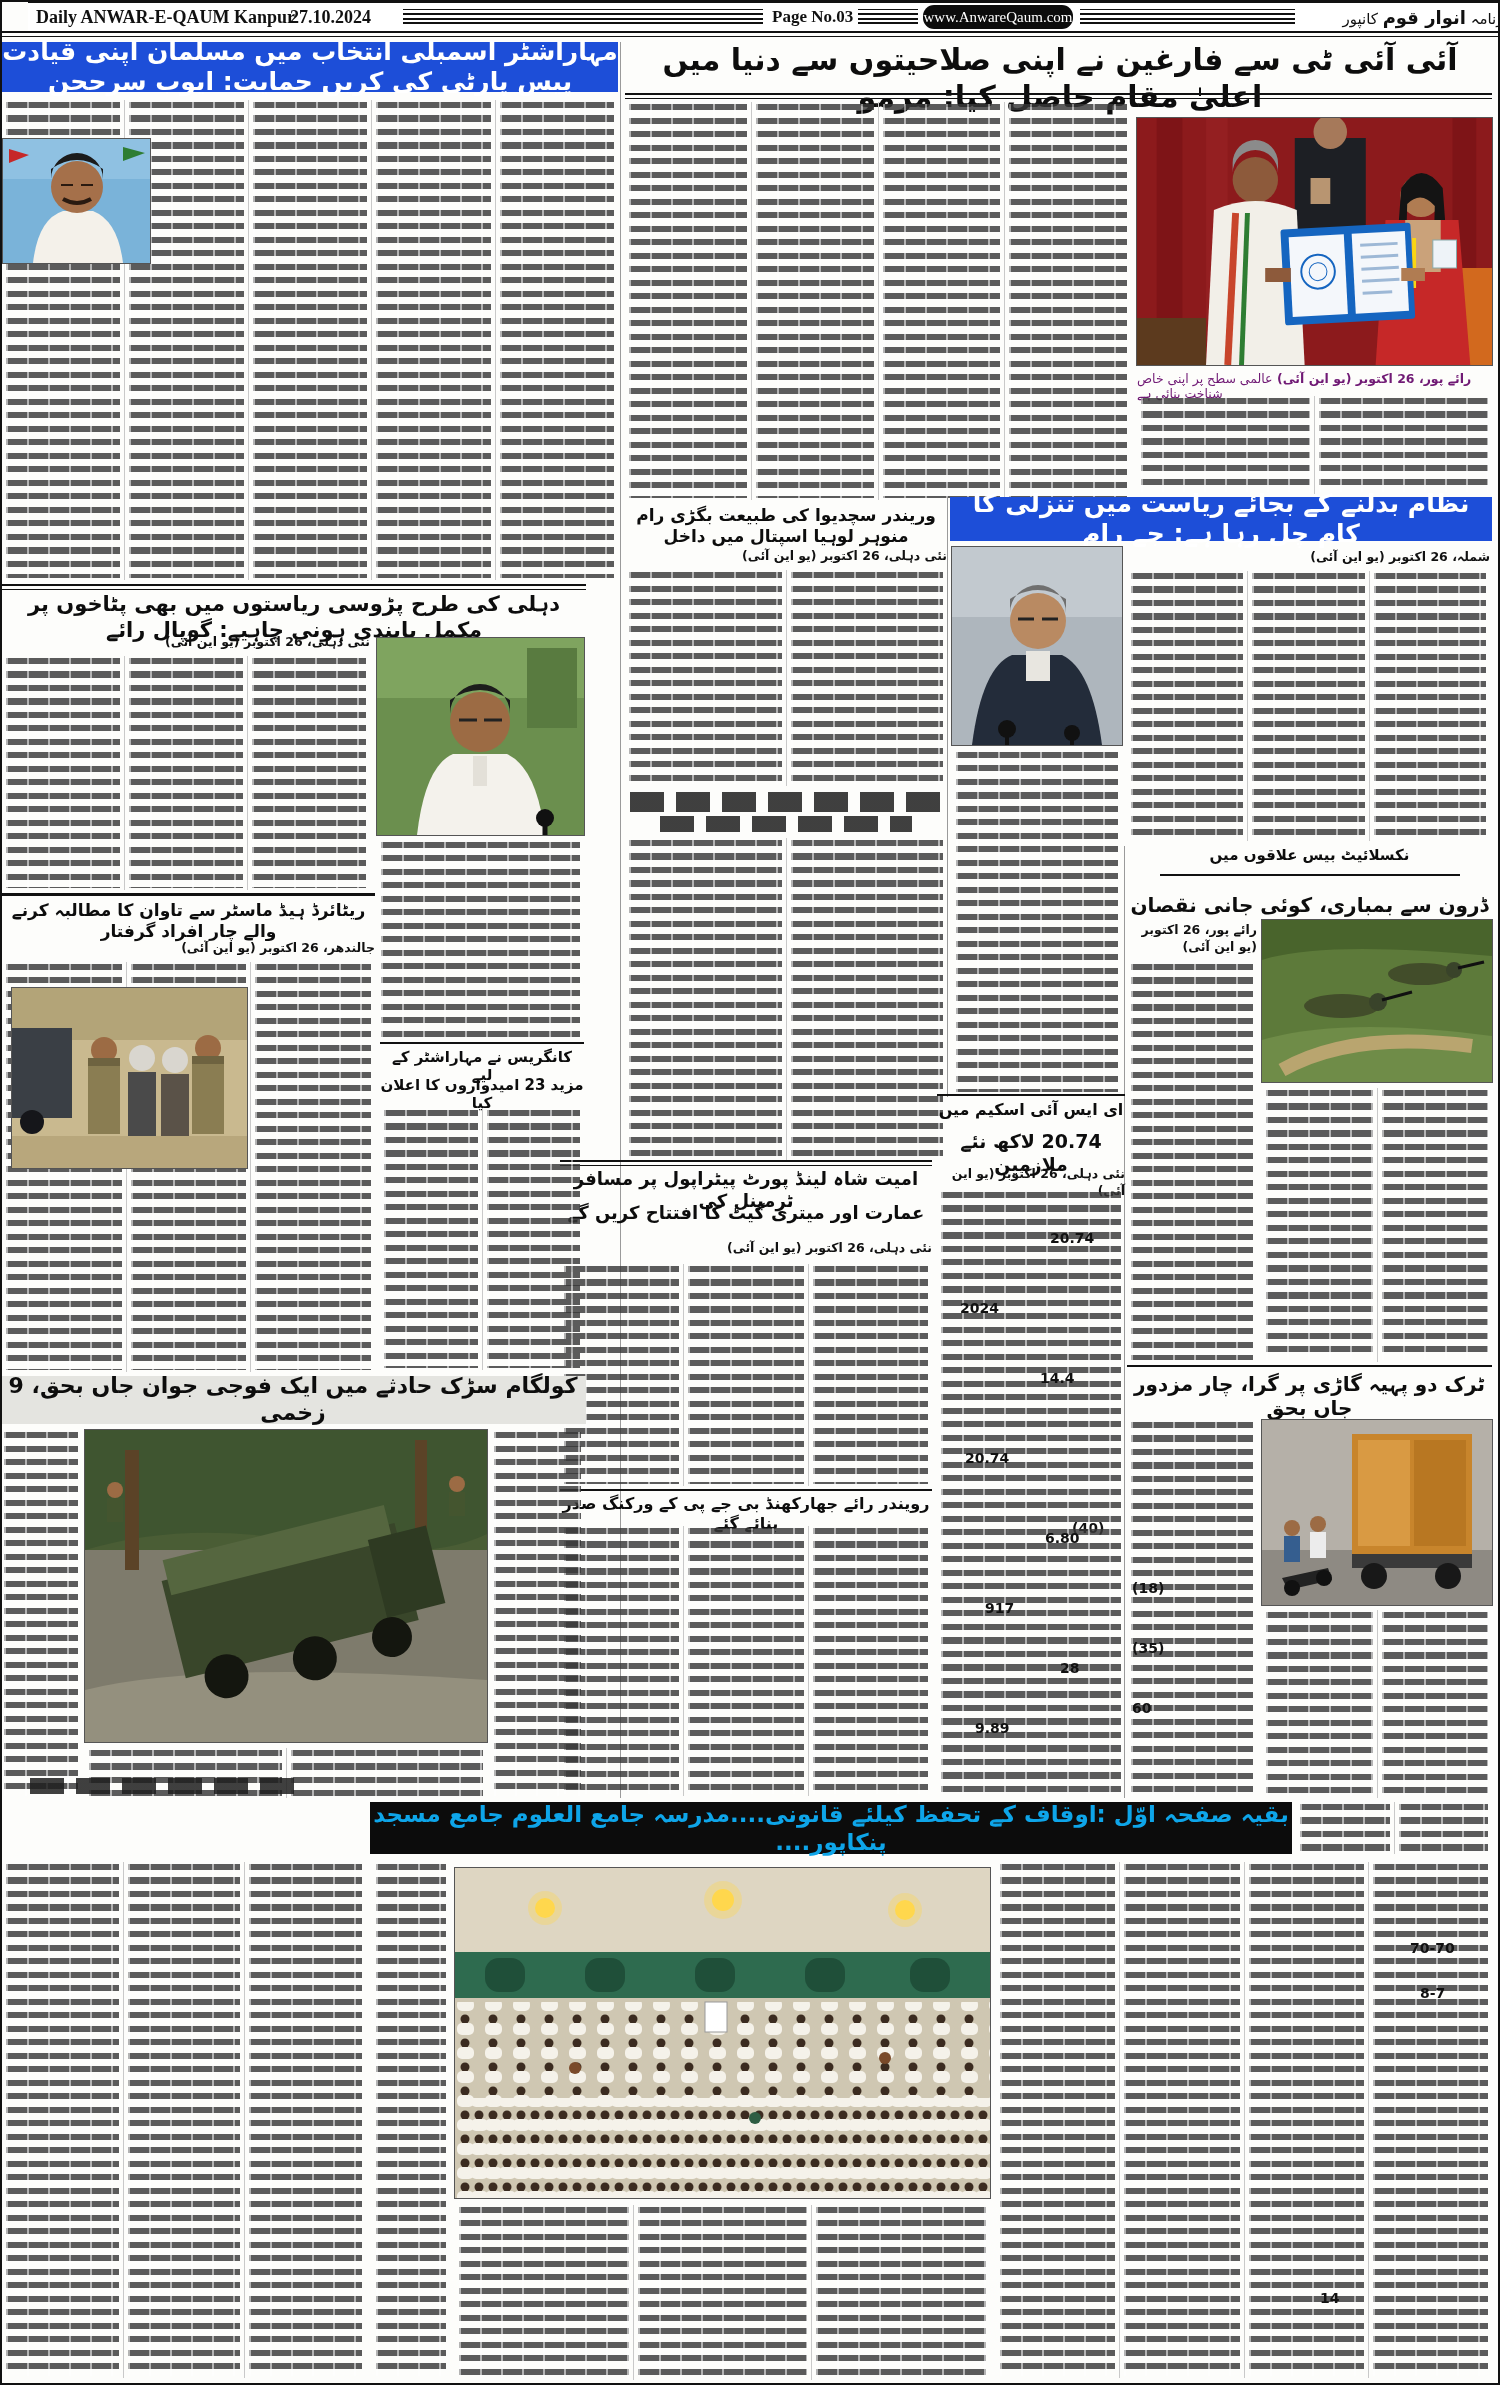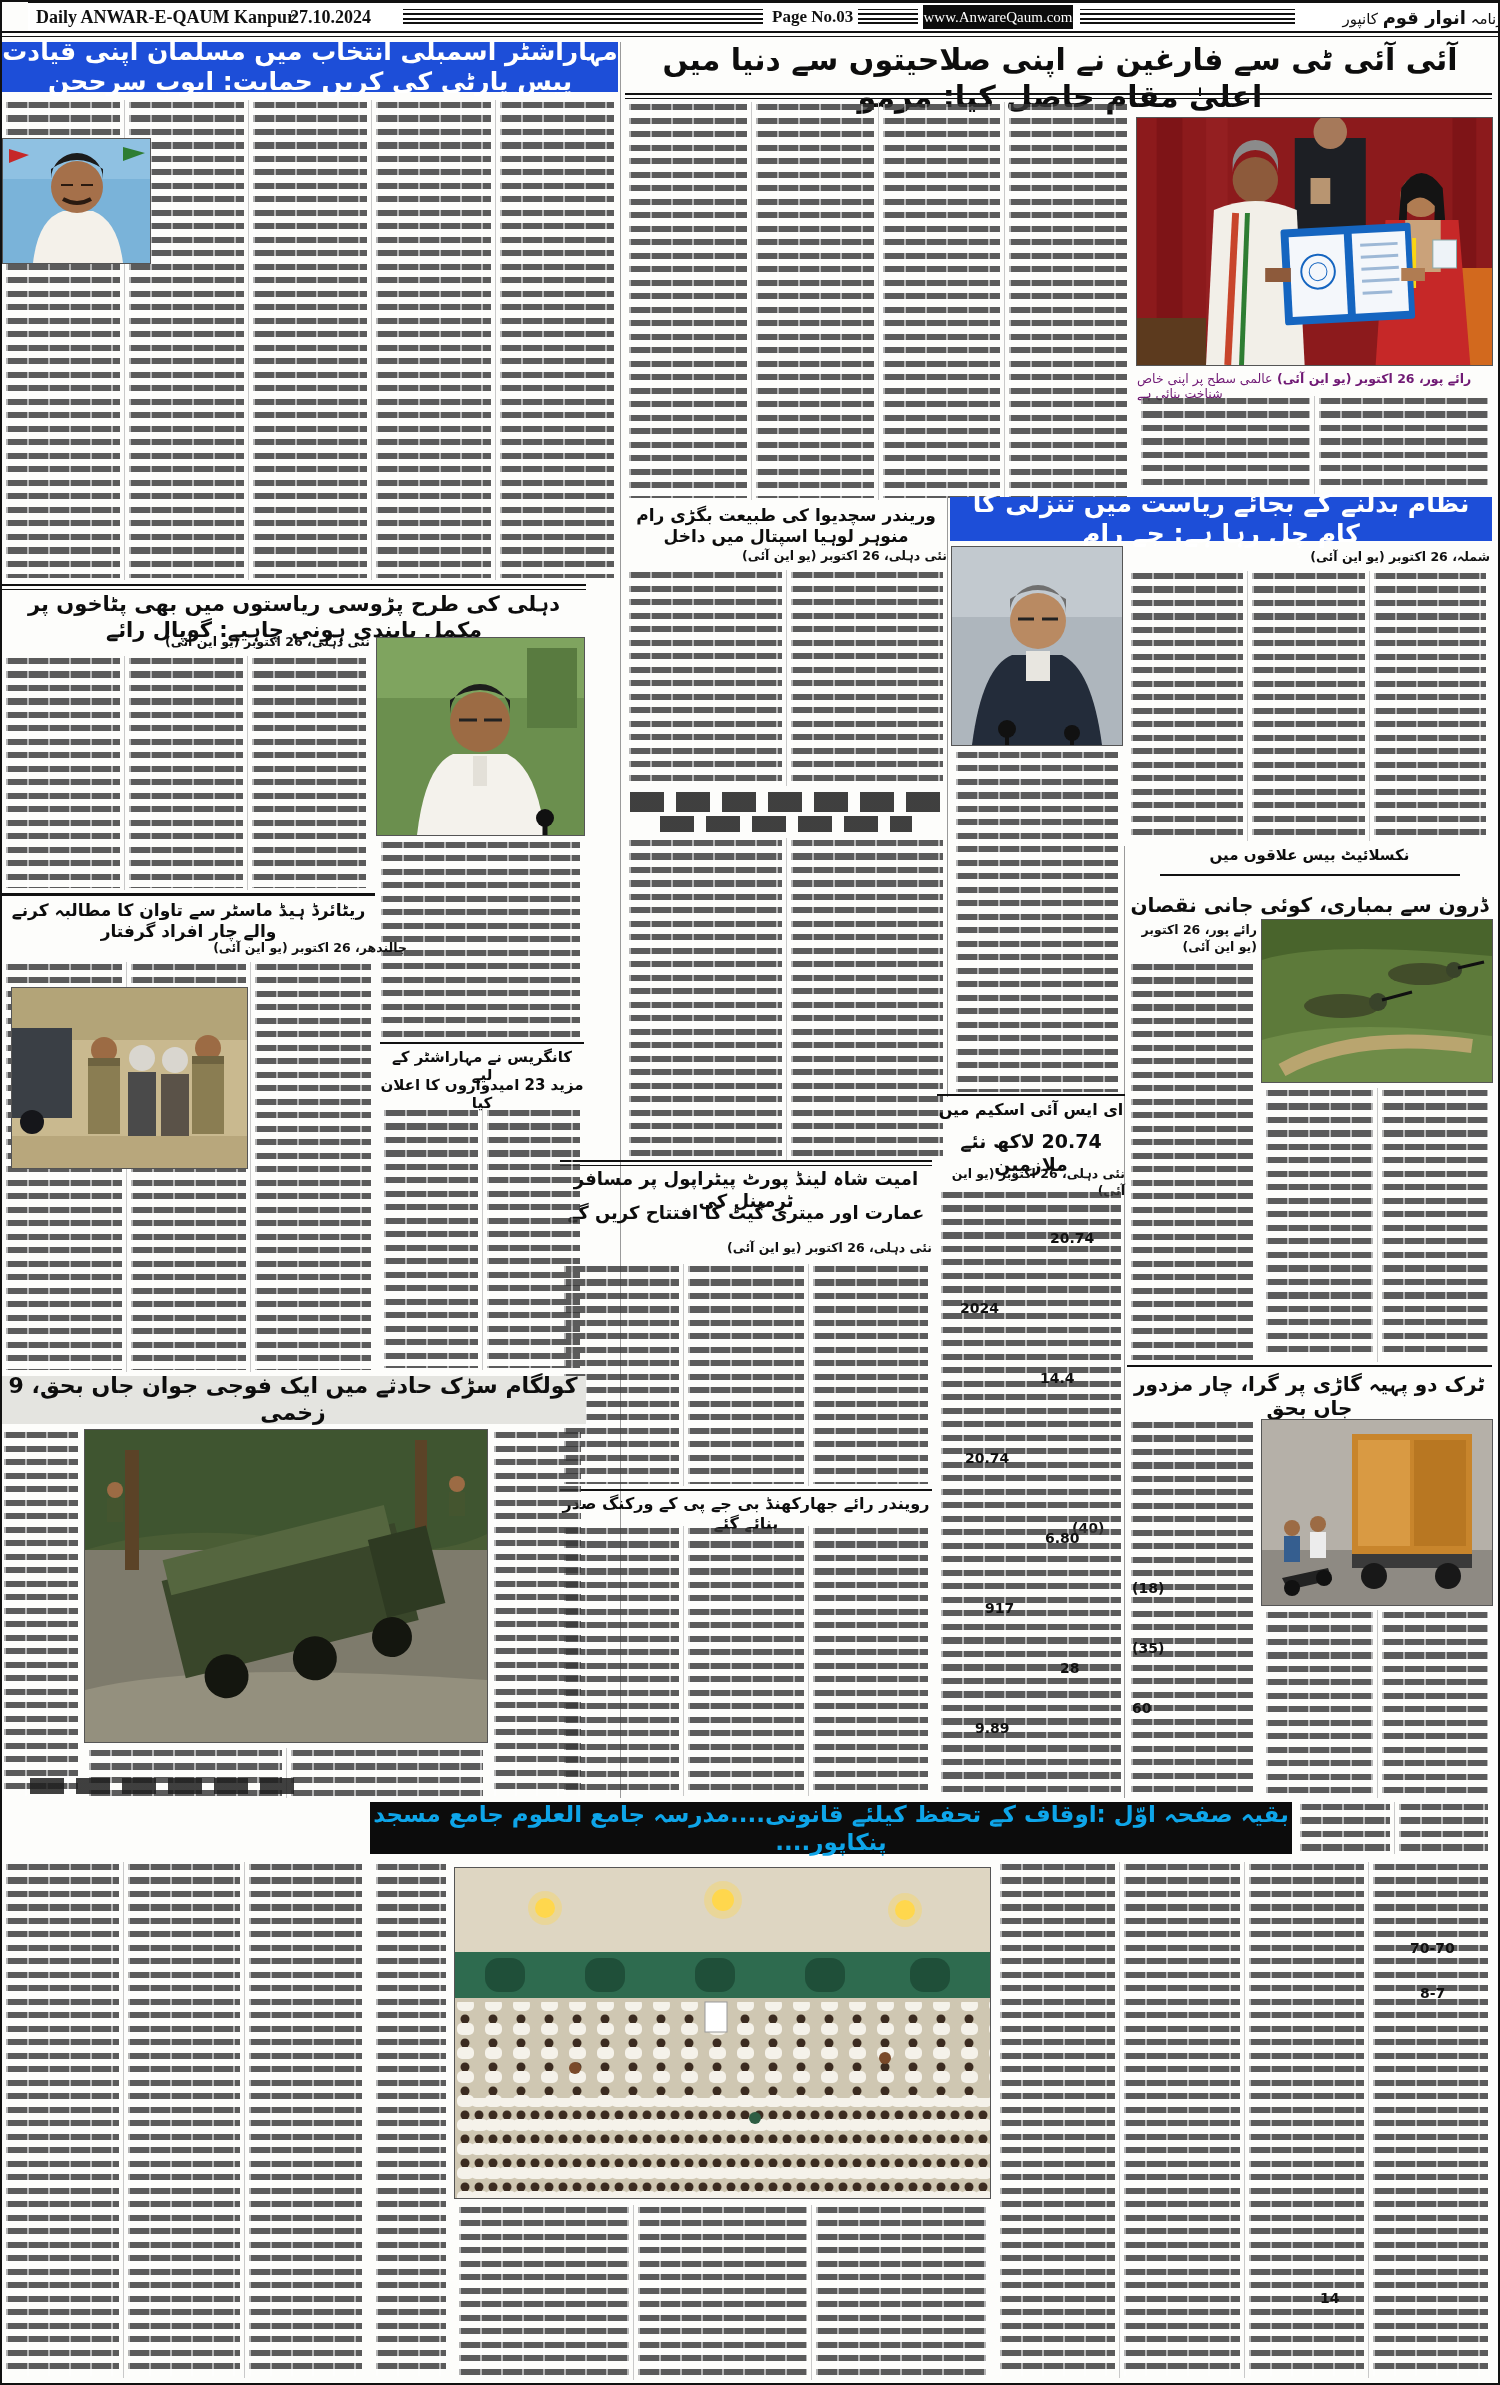--- a/index.html
+++ b/index.html
@@ -20,21 +20,21 @@
     background:
       repeating-linear-gradient(to right, rgba(255,255,255,.55) 0 2px, transparent 2px 21px),
       repeating-linear-gradient(to bottom, #383838 0 6px, transparent 6px 13.5px);}
   .simhead{background:repeating-linear-gradient(to right,#1e1e1e 0 34px,transparent 34px 46px);opacity:.85;}
   .hrule{border-top:2px solid #111;}
   .hrule3{border-top:3px solid #111;}
   .drule{border-top:2px solid #111;border-bottom:1px solid #111;height:3px;}
   .vrule{width:1px;background:#9a9a9a;}
   .mlines{background:repeating-linear-gradient(to bottom,#111 0 1.5px,transparent 1.5px 4.5px);height:17px;}
   .mast{position:absolute;top:0;left:0;width:1500px;height:30px;border-top:3px solid #111;background:#fff;margin-left:28px;}
-  .site{background:#0c0c0c;color:#fff;font-family:"Liberation Serif",serif;font-size:15px;display:flex;align-items:center;justify-content:center;}
+  .site{background:#0c0c0c;color:#fff;font-family:"Liberation Serif",serif;font-size:15px;display:flex;align-items:center;justify-content:center;border-radius:11px;}
   .num{position:absolute;font-weight:bold;font-size:14px;color:#111;direction:ltr;}
   .photo{position:absolute;overflow:hidden;outline:1px solid #555;}
   .photo svg{display:block;width:100%;height:100%;}
   .capline{font-size:12.5px;font-weight:bold;direction:rtl;text-align:left;color:#701a75;}
 </style>
 </head>
 <body>
 
 <div class="mast">
   <div class="abs en" style="left:8px;top:4px;font-size:18px;font-weight:bold;color:#111;">Daily ANWAR-E-QAUM Kanpur</div>
@@ -357,21 +357,21 @@
   </svg>
 </div>
 <div class="abs cols" style="left:377px;top:840px;width:207px;height:200px;">
   <div class="col">
       <div class="sim"></div>
     </div>
 </div>
 
 <div class="abs hrule3" style="left:0;top:893px;width:375px;"></div>
 <div class="abs h" style="left:2px;top:900px;width:373px;height:36px;font-size:17px;">ریٹائرڈ ہیڈ ماسٹر سے تاوان کا مطالبہ کرنے والے چار افراد گرفتار</div>
-<div class="abs dl" style="left:2px;top:940px;width:373px;margin-left:32px;">جالندھر، 26 اکتوبر (یو این آئی)</div>
+<div class="abs dl" style="left:2px;top:940px;width:373px;">جالندھر، 26 اکتوبر (یو این آئی)</div>
 <div class="abs cols" style="left:2px;top:962px;width:373px;height:410px;">
   <div class="col">
       <div class="sim"></div>
     </div>
   <div class="col">
       <div class="sim"></div>
     </div>
   <div class="col">
       <div class="sim"></div>
     </div>

